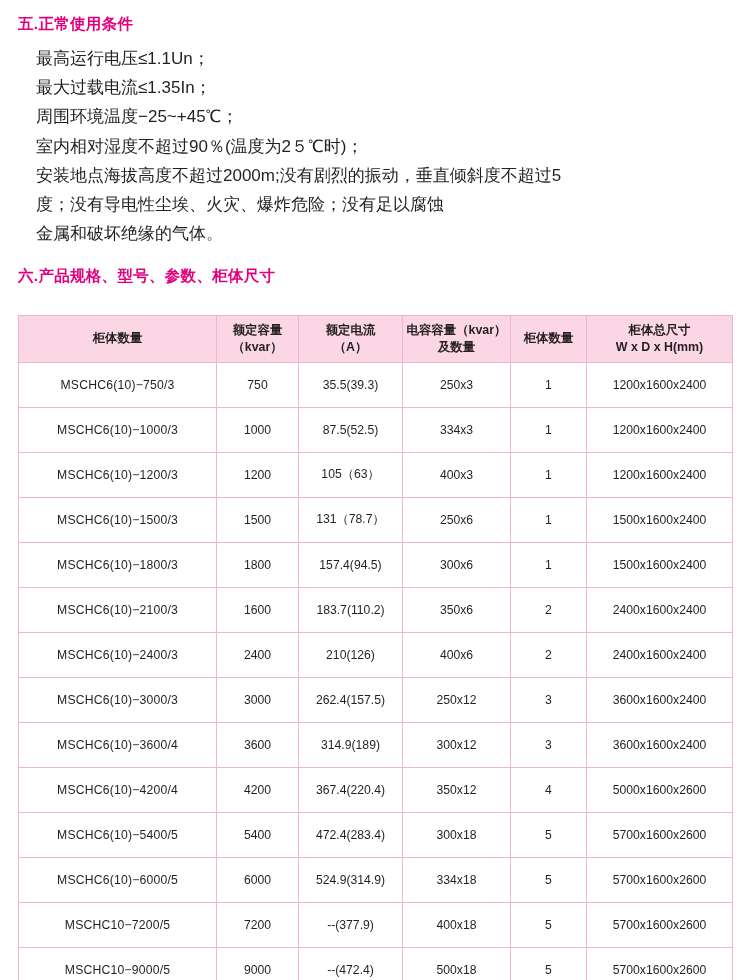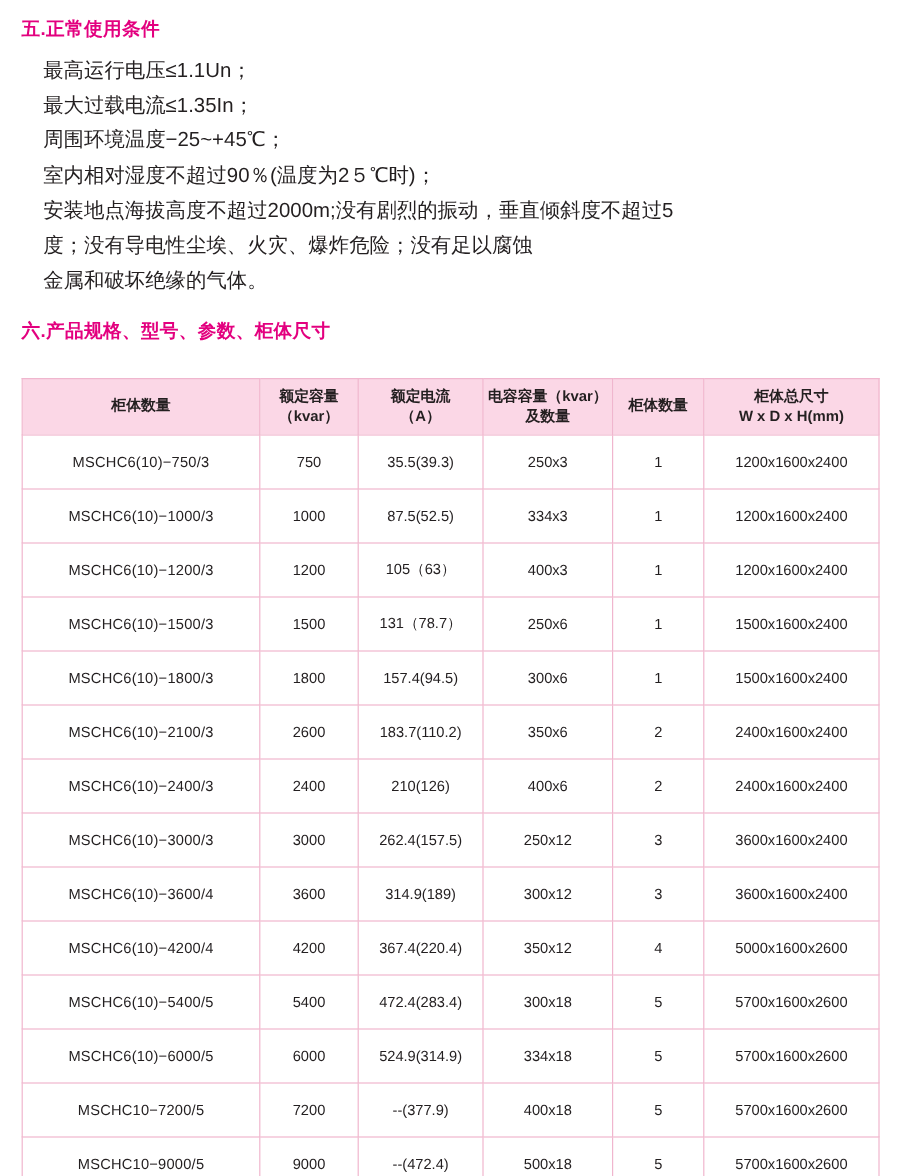--- a/index.html
+++ b/index.html
@@ -168,21 +168,21 @@
       <tr>
         <td>MSCHC6(10)−1800/3</td>
         <td>1800</td>
         <td>157.4(94.5)</td>
         <td>300x6</td>
         <td>1</td>
         <td>1500x1600x2400</td>
       </tr>
       <tr>
         <td>MSCHC6(10)−2100/3</td>
-        <td>2600</td>
+        <td>1600</td>
         <td>183.7(110.2)</td>
         <td>350x6</td>
         <td>2</td>
         <td>2400x1600x2400</td>
       </tr>
       <tr>
         <td>MSCHC6(10)−2400/3</td>
         <td>2400</td>
         <td>210(126)</td>
         <td>400x6</td>

